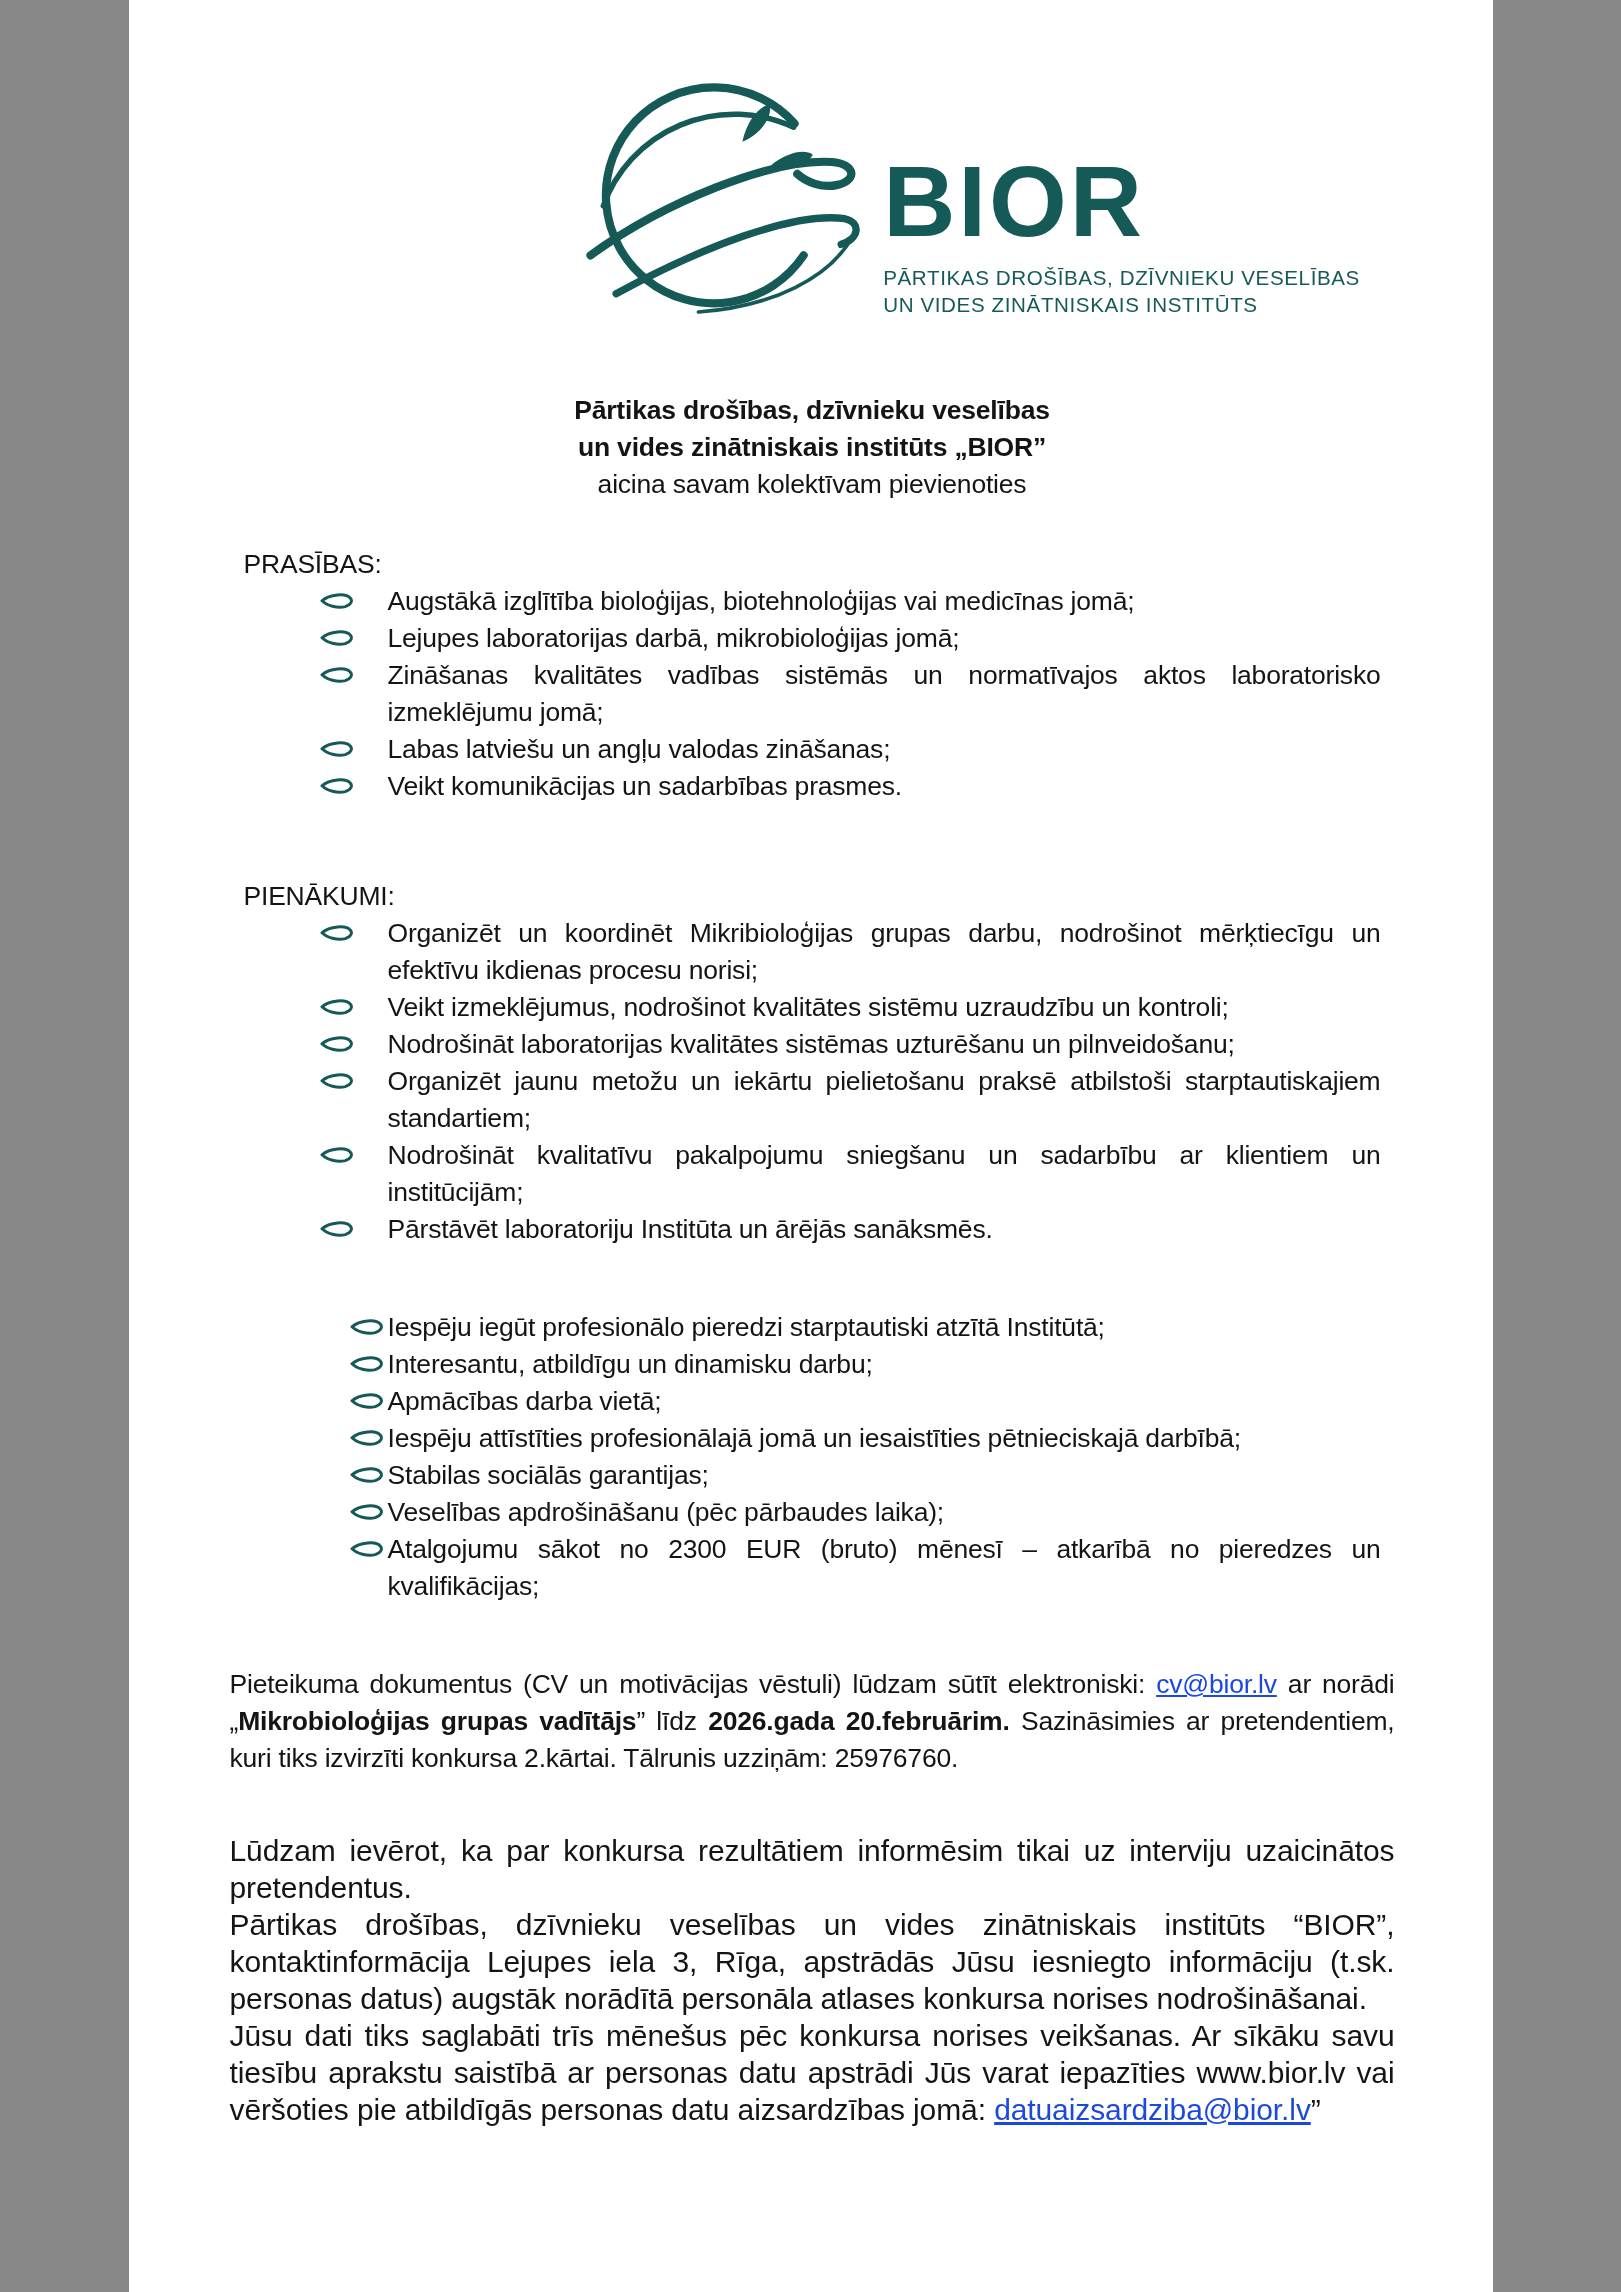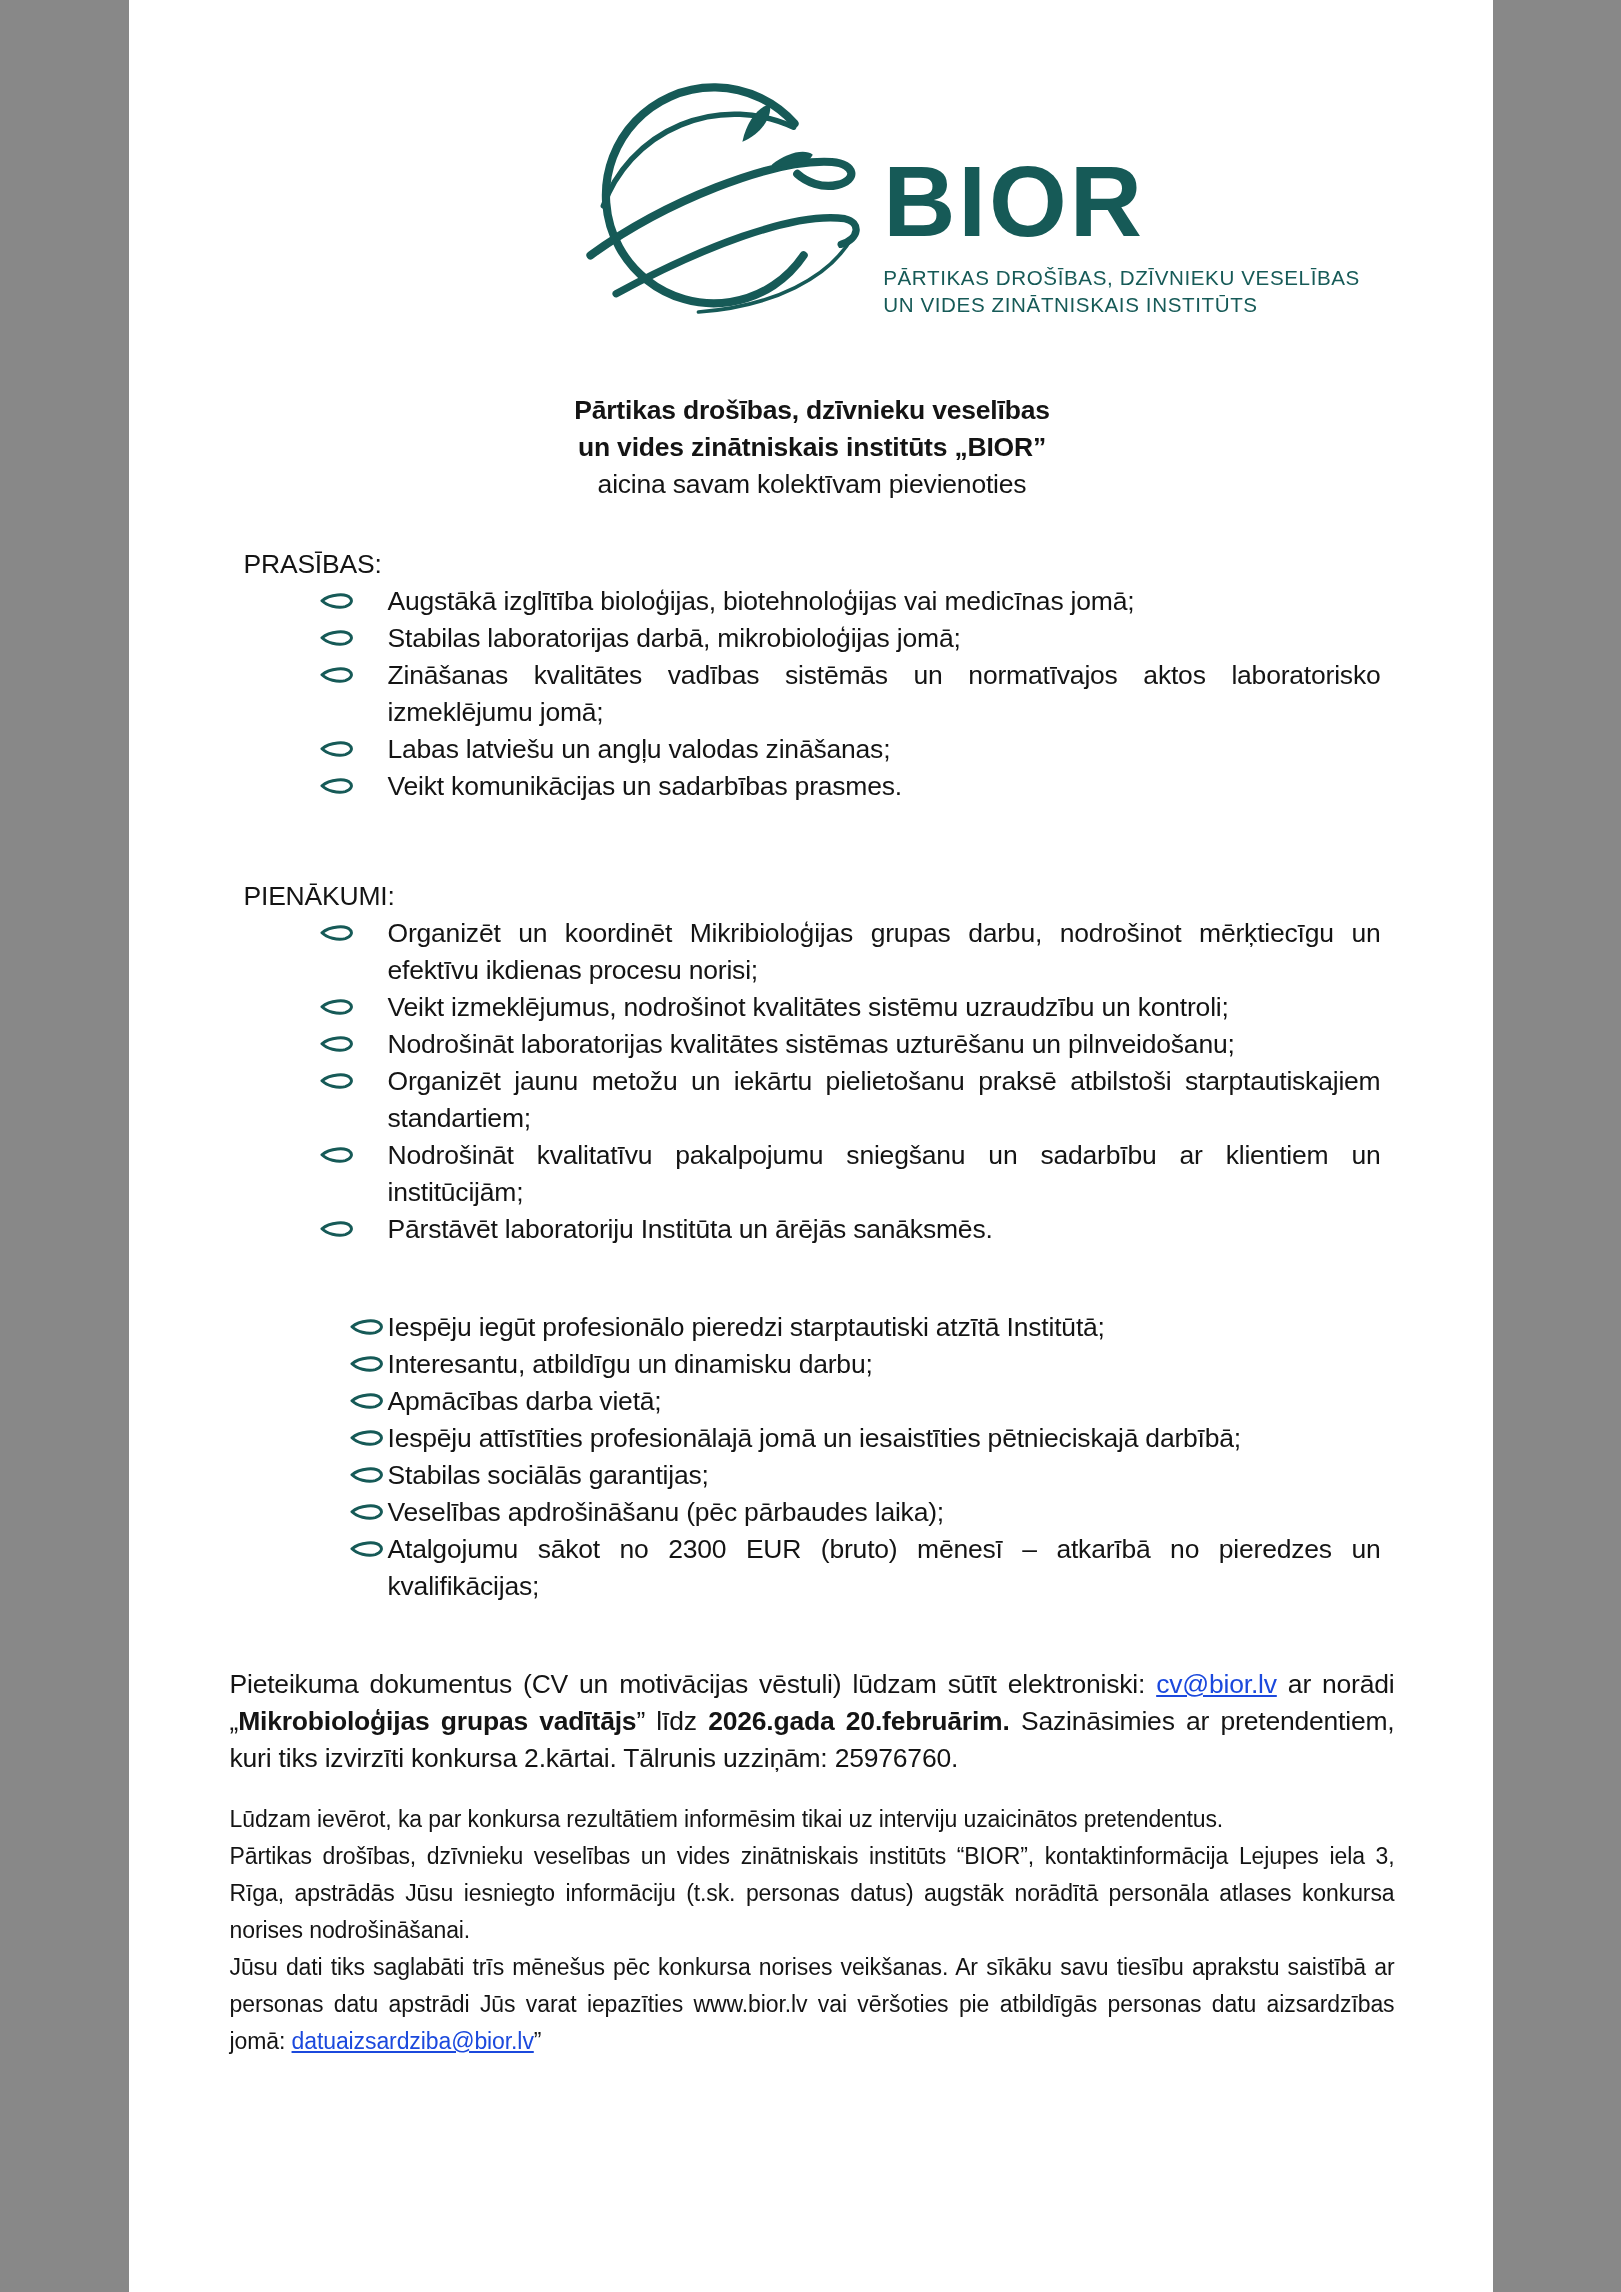--- a/index.html
+++ b/index.html
@@ -54,22 +54,22 @@
   ul.items.tight li .bullet{left:106px;}
   
   .apply{
     margin-top:61px;
     text-align:justify;
   }
   .apply .b{font-weight:700;}
   a.doclink{color:var(--link);text-decoration:underline;}
   
   .legal{
-    margin-top:24px;
-    font-size:23px;letter-spacing:-0.1px;line-height:37px;
+    margin-top:55px;
+    font-size:30px;letter-spacing:-0.1px;line-height:37px;
   }
   .legal p{margin:0;text-align:justify;}
   :root{--teal:#165a57;--link:#1b49dd;}
 </style>
 </head>
 <body>
 
 <div class="page">
 
   <div class="logo-row">
@@ -102,21 +102,21 @@
   </div>
 
   <div class="sec sec-gap1">
     <div class="sec-heading">PRASĪBAS:</div>
     <ul class="items">
       <li><svg class="bullet" viewBox="0 0 34 20">
             <path d="M2 10 C10 3 27 2 31 7 C34 10 32 14 26 16 C18 18 7 15 2 10 Z" fill="none" stroke="#165a57" stroke-width="3" stroke-linejoin="round"></path>
           </svg><span>Augstākā izglītība bioloģijas, biotehnoloģijas vai medicīnas jomā;</span></li>
       <li><svg class="bullet" viewBox="0 0 34 20">
             <path d="M2 10 C10 3 27 2 31 7 C34 10 32 14 26 16 C18 18 7 15 2 10 Z" fill="none" stroke="#165a57" stroke-width="3" stroke-linejoin="round"></path>
-          </svg><span>Stabilas laboratorijas darbā, mikrobioloģijas jomā;</span></li>
+          </svg><span>Lejupes laboratorijas darbā, mikrobioloģijas jomā;</span></li>
       <li><svg class="bullet" viewBox="0 0 34 20">
             <path d="M2 10 C10 3 27 2 31 7 C34 10 32 14 26 16 C18 18 7 15 2 10 Z" fill="none" stroke="#165a57" stroke-width="3" stroke-linejoin="round"></path>
           </svg><span>Zināšanas kvalitātes vadības sistēmās un normatīvajos aktos laboratorisko izmeklējumu jomā;</span></li>
       <li><svg class="bullet" viewBox="0 0 34 20">
             <path d="M2 10 C10 3 27 2 31 7 C34 10 32 14 26 16 C18 18 7 15 2 10 Z" fill="none" stroke="#165a57" stroke-width="3" stroke-linejoin="round"></path>
           </svg><span>Labas latviešu un angļu valodas zināšanas;</span></li>
       <li><svg class="bullet" viewBox="0 0 34 20">
             <path d="M2 10 C10 3 27 2 31 7 C34 10 32 14 26 16 C18 18 7 15 2 10 Z" fill="none" stroke="#165a57" stroke-width="3" stroke-linejoin="round"></path>
           </svg><span>Veikt komunikācijas un sadarbības prasmes.</span></li>
     </ul>

